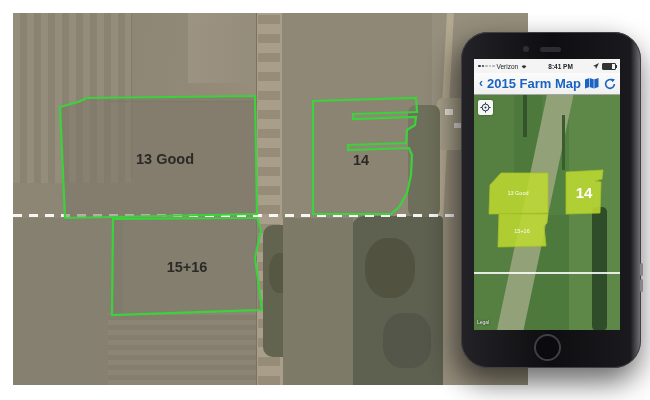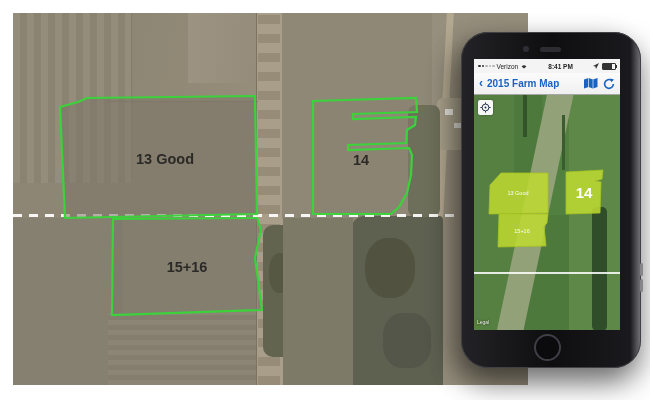--- a/index.html
+++ b/index.html
@@ -26,21 +26,21 @@
   .sigdots{display:flex;gap:1px;align-items:center;}
   .sigdots i{width:2.5px;height:2.5px;border-radius:50%;background:#333;display:block;}
   .sigdots i.off{background:#b5b5b5;}
   .sb-time{flex:1;text-align:center;font-weight:bold;}
   .batt{width:12px;height:5px;border:1px solid #333;border-radius:1px;position:relative;margin-left:1px;}
   .batt::before{content:"";position:absolute;left:0;top:0;bottom:0;width:9px;background:#333;}
   .batt::after{content:"";position:absolute;right:-2px;top:1px;width:1px;height:3px;background:#333;}
   .navbar{height:21px;background:linear-gradient(#fbfbfb,#f0f0f0);border-bottom:1px solid #a5a5a5;
     display:flex;align-items:center;padding:0 5px;gap:4px;}
   .backchev{color:#1a62c4;font-size:12px;font-weight:bold;line-height:1;margin-top:-1px;}
-  .navtitle{color:#1a62c4;font-size:10px;font-weight:bold;flex:1;white-space:nowrap;}
+  .navtitle{color:#1a62c4;font-size:13px;font-weight:bold;flex:1;white-space:nowrap;}
   .navicons{display:flex;gap:5px;align-items:center;}
   .phonemap{position:relative;flex:1;background:#4e793d;overflow:hidden;}
   .phline{position:absolute;left:0;top:177px;width:146px;height:1.5px;background:rgba(255,255,255,.85);}
   .locbtn{position:absolute;left:4px;top:5px;width:15px;height:15px;background:rgba(255,255,255,.95);
     border-radius:2px;display:flex;align-items:center;justify-content:center;box-shadow:0 0 2px rgba(0,0,0,.4);}
   .legal{position:absolute;left:3px;bottom:5px;font-size:5px;color:#f0f0f0;text-shadow:0 0 2px rgba(0,0,0,.8);}
   .homebtn{position:absolute;left:73px;top:302px;width:27px;height:27px;border-radius:50%;
     border:2px solid #3f3f46;background:#0b0b0d;box-sizing:border-box;}
   .phsvg{position:absolute;left:0;top:0;}
   .phlabel-sm{font-family:"Liberation Sans",sans-serif;font-size:5.5px;fill:#ffffff;opacity:.95;}

